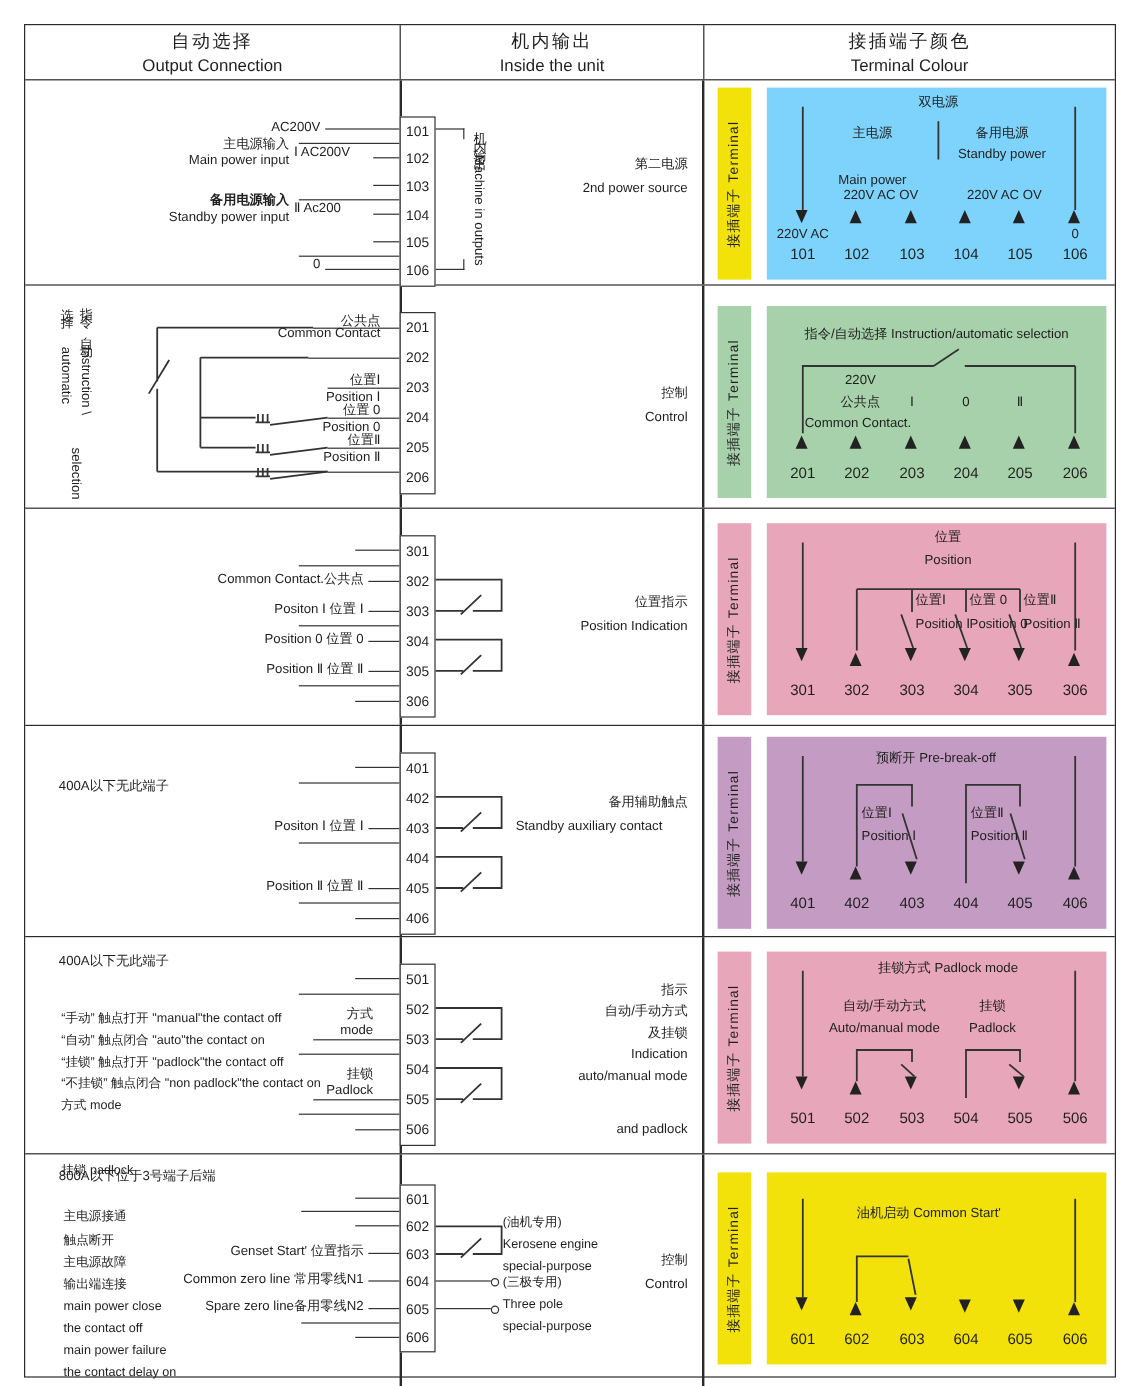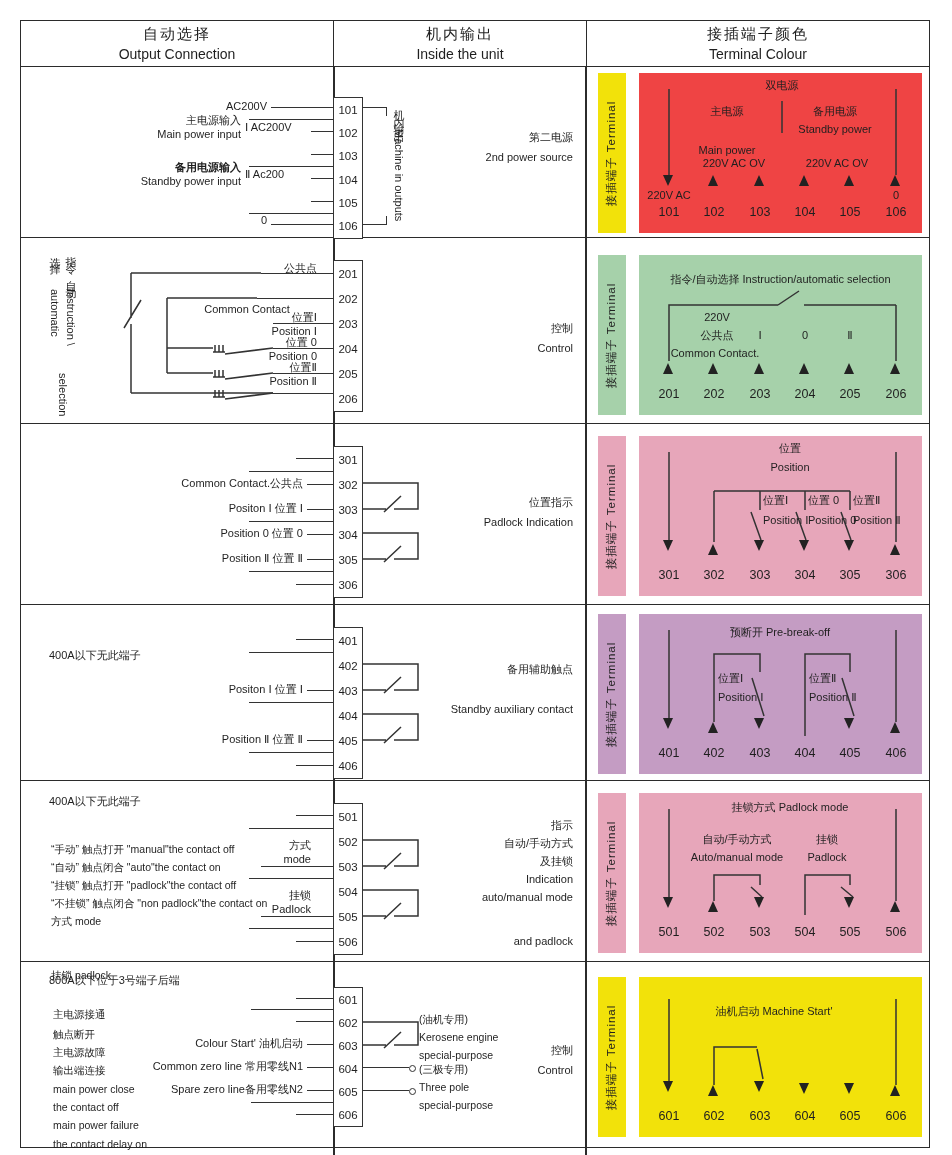--- a/index.html
+++ b/index.html
@@ -103,21 +103,21 @@
       <div class="zhspaced">机内输出</div>
       <div class="sm">Machine in outputs</div>
     </div>
 
     <div class="lab r" style="left:352px;top:64px;width:200px;">第二电源</div>
     <div class="lab r" style="left:352px;top:84px;width:200px;">2nd power source</div>
 
     <div class="strip-bar" style="top: 6px; height: 160px; background: rgb(242, 226, 10);">
       <span>接插端子 Terminal</span>
     </div>
-    <div class="strip" style="top: 6px; height: 160px; background: #ef4444;">
+    <div class="strip" style="top: 6px; height: 160px; background: #7dd3fc;">
       <svg width="283" height="160" viewBox="0 0 283 160">
         <path d="M30,16 V102 M257,16 V102 M143,28 V60"></path>
       </svg>
       <div class="slab c" style="left:83px;top:6px;width:120px;">双电源</div>
       <div class="slab c" style="left:38px;top:32px;width:100px;">主电源</div>
       <div class="slab c" style="left:38px;top:50px;width:100px;margin-top:21px;">Main power</div>
       <div class="slab c" style="left:146px;top:32px;width:100px;">备用电源</div>
       <div class="slab c" style="left:146px;top:50px;width:100px;">Standby power</div>
       <div class="slab c sm" style="left:45px;top:84px;width:100px;">220V AC OV</div>
       <div class="slab c sm" style="left:148px;top:84px;width:100px;">220V AC OV</div>
@@ -144,21 +144,21 @@
     <div class="cdiv" style="left:564px;"></div>
 
     <div class="vtext vt-rl" style="left:26px;top:10px;height:168px;">
       <div class="zhspaced">指令\自动选择</div>
       <div class="sm">Instruction \ automatic</div>
       <div class="sm">selection</div>
     </div>
 
     <div class="lab r" style="left:176px;top:24px;width:120px;">公共点</div>
     <div class="hline" style="left:240px;top:35px;width:72px;"></div>
-    <div class="lab r" style="left:156px;top:65px;width:140px;text-align:center;">Common Contact</div>
+    <div class="lab r" style="left:156px;top:34px;width:140px;">Common Contact</div>
     <div class="hline" style="left:236px;top:60px;width:76px;"></div>
     <div class="lab r" style="left:186px;top:73px;width:110px;">位置Ⅰ</div>
     <div class="hline" style="left:252px;top:85px;width:60px;"></div>
     <div class="lab r" style="left:186px;top:87px;width:110px;">Position Ⅰ</div>
     <div class="lab r" style="left:186px;top:98px;width:110px;">位置 0</div>
     <div class="hline" style="left:252px;top:110px;width:60px;"></div>
     <div class="lab r" style="left:186px;top:112px;width:110px;">Position 0</div>
     <div class="lab r" style="left:186px;top:123px;width:110px;">位置Ⅱ</div>
     <div class="hline" style="left:252px;top:135px;width:60px;"></div>
     <div class="lab r" style="left:186px;top:137px;width:110px;">Position Ⅱ</div>
@@ -244,21 +244,21 @@
             <path d="M0,10 H58 V36 H34 M0,36 H26 M24,39 L41,23"></path>
           </svg>
     </div>
     <div class="loop" style="top:99px;">
       <svg width="62" height="52" viewBox="0 0 62 52">
             <path d="M0,10 H58 V36 H34 M0,36 H26 M24,39 L41,23"></path>
           </svg>
     </div>
 
     <div class="lab r" style="left:352px;top:72px;width:200px;">位置指示</div>
-    <div class="lab r" style="left:352px;top:92px;width:200px;">Padlock Indication</div>
+    <div class="lab r" style="left:352px;top:92px;width:200px;">Position Indication</div>
 
     <div class="strip-bar" style="top: 12px; height: 160px; background: rgb(231, 166, 186);">
       <span>接插端子 Terminal</span>
     </div>
     <div class="strip" style="top: 12px; height: 160px; background: rgb(231, 166, 186);">
       <svg width="283" height="160" viewBox="0 0 283 160">
         <path d="M30,16 V106 M257,16 V106 M75,106 V55 M75,55 H211 M121,55 V74 M166,55 V74 M211,55 V74 M112,76 L122,104 M157,76 L167,104 M202,76 L212,104"></path>
       </svg>
       <div class="slab c" style="left:91px;top:6px;width:120px;">位置</div>
       <div class="slab c" style="left:91px;top:25px;width:120px;">Position</div>
@@ -312,21 +312,21 @@
             <path d="M0,10 H58 V36 H34 M0,36 H26 M24,39 L41,23"></path>
           </svg>
     </div>
     <div class="loop" style="top:99px;">
       <svg width="62" height="52" viewBox="0 0 62 52">
             <path d="M0,10 H58 V36 H34 M0,36 H26 M24,39 L41,23"></path>
           </svg>
     </div>
 
     <div class="lab r" style="left:352px;top:58px;width:200px;">备用辅助触点</div>
-    <div class="lab r" style="left:352px;top:78px;width:200px;margin-top:20px;">Standby auxiliary contact</div>
+    <div class="lab r" style="left:331px;top:78px;width:200px;">Standby auxiliary contact</div>
 
     <div class="strip-bar" style="top: 9px; height: 160px; background: rgb(196, 156, 195);">
       <span>接插端子 Terminal</span>
     </div>
     <div class="strip" style="top: 9px; height: 160px; background: rgb(196, 156, 195);">
       <svg width="283" height="160" viewBox="0 0 283 160">
         <path d="M30,16 V104 M257,16 V108 M75,108 V40 H121 V58 M113,64 L125,102 M166,122 V40 H211 V58 M203,64 L215,102"></path>
       </svg>
       <div class="slab c" style="left:41px;top:12px;width:200px;">预断开 Pre-break-off</div>
       <div class="slab xs" style="left:79px;top:58px;">位置Ⅰ</div>
@@ -435,21 +435,21 @@
     <div class="lab sm" style="left:32px;top:84px;">主电源故障</div>
     <div class="lab sm" style="left:32px;top:102px;">输出端连接</div>
     <div class="lab sm" style="left:32px;top:121px;">main power close</div>
     <div class="lab sm" style="left:32px;top:139px;">the contact off</div>
     <div class="lab sm" style="left:32px;top:157px;">main power failure</div>
     <div class="lab sm" style="left:32px;top:176px;">the contact delay on</div>
 
     <div class="hline" style="left:275px;top:36px;width:37px;"></div>
     <div class="hline" style="left:230px;top:47px;width:82px;"></div>
     <div class="hline" style="left:275px;top:59px;width:37px;"></div>
-    <div class="lab r" style="left:102px;top:75px;width:180px;">Colour Start'  油机启动</div>
+    <div class="lab r" style="left:102px;top:75px;width:180px;">Genset Start'  位置指示</div>
     <div class="hline" style="left:286px;top:82px;width:26px;"></div>
     <div class="lab r" style="left:102px;top:98px;width:180px;">Common zero line 常用零线N1</div>
     <div class="hline" style="left:286px;top:105px;width:26px;"></div>
     <div class="lab r" style="left:102px;top:121px;width:180px;">Spare zero line备用零线N2</div>
     <div class="hline" style="left:286px;top:128px;width:26px;"></div>
     <div class="hline" style="left:230px;top:140px;width:82px;"></div>
     <div class="hline" style="left:275px;top:152px;width:37px;"></div>
 
     <div class="tblock" style="left:312px;top:25px;height:138px;">
           <div class="tcell">601</div>
@@ -479,21 +479,21 @@
     <div class="lab r" style="left:352px;top:82px;width:200px;">控制</div>
     <div class="lab r" style="left:352px;top:102px;width:200px;">Control</div>
 
     <div class="strip-bar" style="top: 15px; height: 160px; background: rgb(242, 226, 10);">
       <span>接插端子 Terminal</span>
     </div>
     <div class="strip" style="top: 15px; height: 160px; background: rgb(242, 226, 10);">
       <svg width="283" height="160" viewBox="0 0 283 160">
         <path d="M30,22 V104 M257,22 V108 M75,108 V70 H118 M118,72 L124,102"></path>
       </svg>
-      <div class="slab c" style="left:45px;top:28px;width:180px;">油机启动  Machine Start'</div>
+      <div class="slab c" style="left:45px;top:28px;width:180px;">油机启动  Common Start'</div>
       <i class="hd d" style="left:24px;top:104px;"></i>
       <i class="hd u" style="left:69px;top:108px;"></i>
       <i class="hd d" style="left:115px;top:104px;"></i>
       <i class="hd d" style="left:160px;top:106px;"></i>
       <i class="hd d" style="left:205px;top:106px;"></i>
       <i class="hd u" style="left:251px;top:108px;"></i>
       <div></div>
     <div class="snum" style="left: 8px;">601</div>
           <div class="snum" style="left: 53px;">602</div>
           <div class="snum" style="left: 99px;">603</div>

